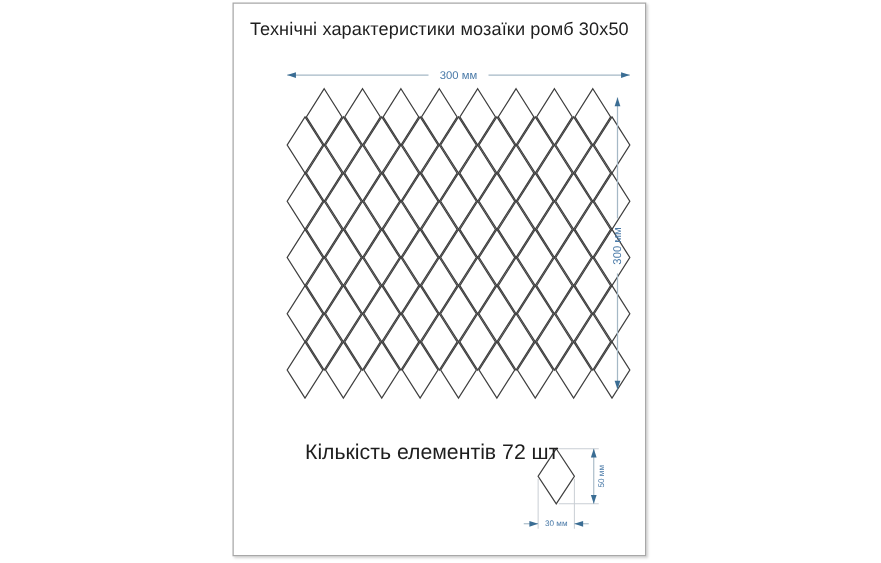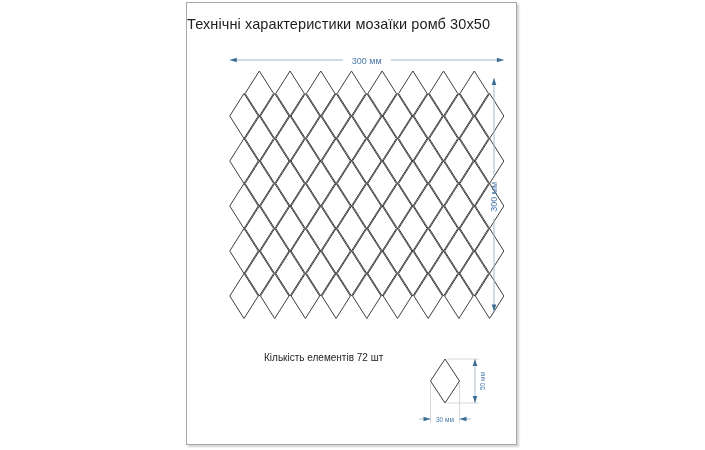--- a/index.html
+++ b/index.html
@@ -7,26 +7,26 @@
     position:relative;width:705px;height:450px;background:#ffffff;overflow:hidden;
     font-family:"Liberation Sans", sans-serif;
   }
   .page{
     position:absolute;left:186px;top:2px;width:329px;height:441px;
     background:#ffffff;border:1px solid #a8a8a8;
     box-shadow:1.5px 1.5px 2px rgba(0,0,0,.18);
   }
   .page-title{
     position:absolute;top:13px;left:0;width:100%;
-    font-size:14.5px;color:#1e1e1e;letter-spacing:.1px;
+    text-align:center;font-size:14.5px;color:#1e1e1e;letter-spacing:.1px;
     white-space:nowrap;
   }
   .count-label{
     position:absolute;left:57px;top:349px;
-    font-size:10px;color:#1e1e1e;white-space:nowrap;margin-left:20px;
+    font-size:17px;color:#1e1e1e;white-space:nowrap;
   }
   svg.diagram{position:absolute;left:0;top:0;}
 </style>
 </head>
 <body>
 
 <div class="canvas">
   <div class="page">
     <div class="page-title">Технічні характеристики мозаїки ромб 30х50</div>
     <svg id="diagram" class="diagram" width="329" height="441" viewBox="0 0 329 441">

